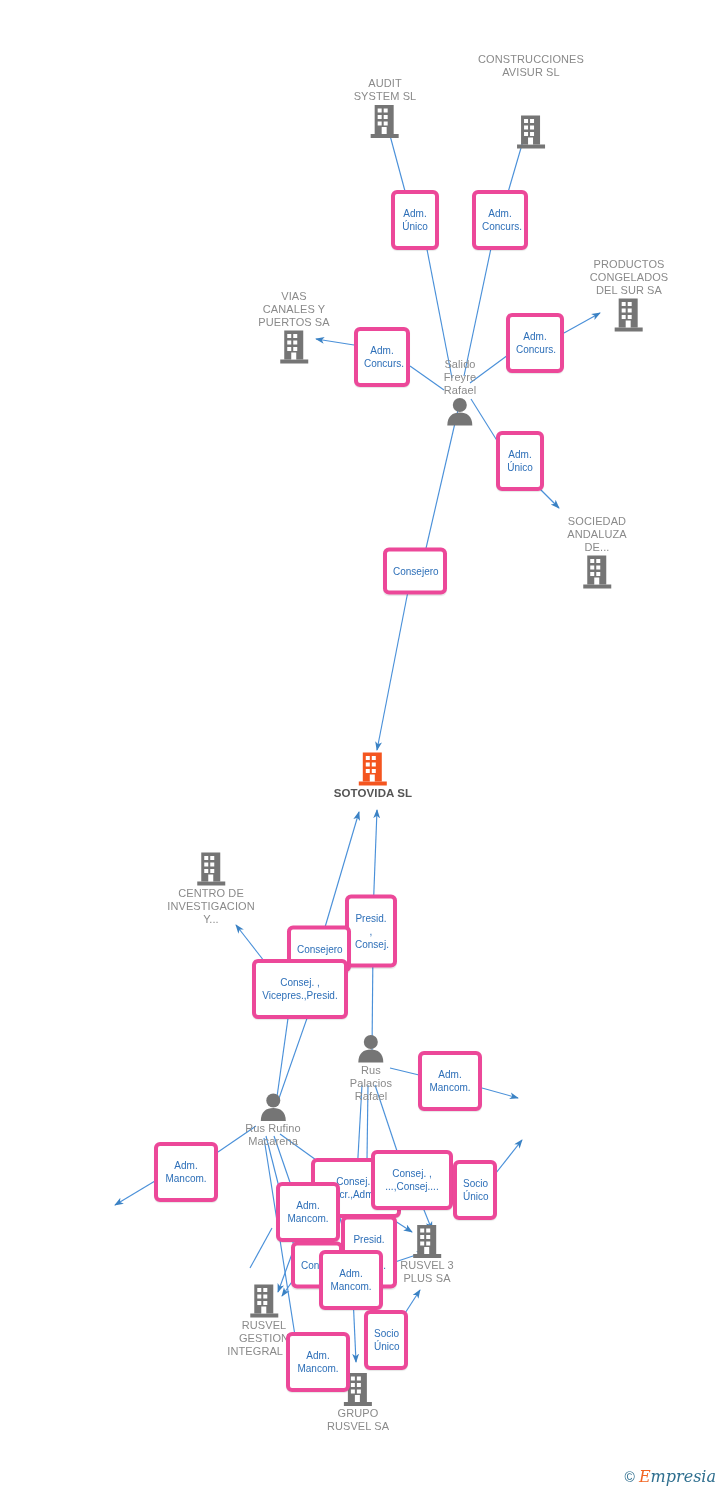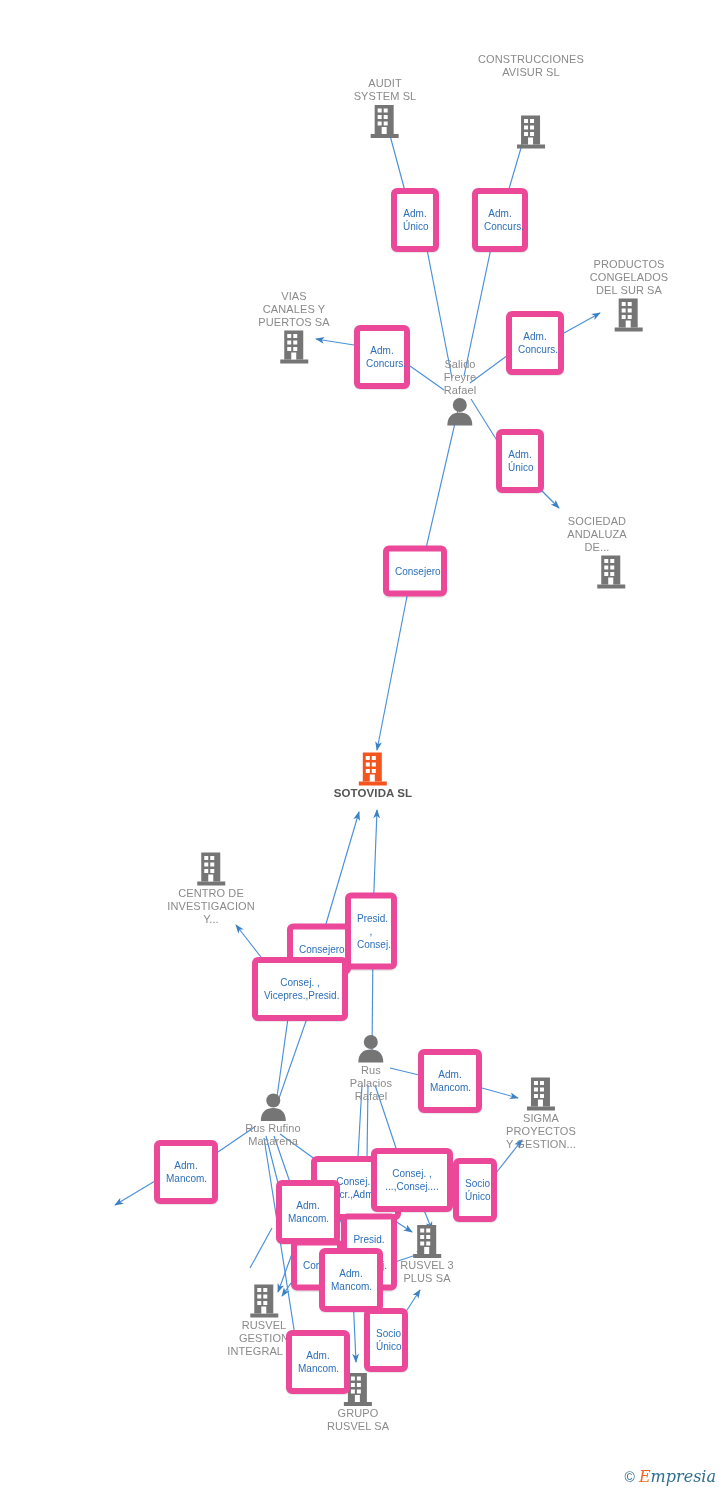--- a/index.html
+++ b/index.html
@@ -12,21 +12,21 @@
   .node{position:absolute;transform:translate(-50%,-50%);
         display:flex;flex-direction:column;align-items:center;}
   .node .caption{font-size:11px;line-height:13px;color:#8a8a8a;
         text-align:center;white-space:pre-line;letter-spacing:.1px;}
   .node.company .caption{color:#8a8a8a;}
   .node.focus .caption{color:#555555;font-weight:bold;font-size:11.5px;}
   .node .glyph{line-height:0;}
 
   .reltag{position:absolute;transform:translate(-50%,-50%);
           box-sizing:border-box;
-          border:6px solid #ec4899;border-radius:6px;background:#ffffff;
+          border:4px solid #ec4899;border-radius:6px;background:#ffffff;
           color:#2d6fb8;font-size:10px;line-height:13px;text-align:center;
           padding:13px 6px;white-space:pre-line;
           box-shadow:0 1px 1px rgba(0,0,0,.10);}
 
   .watermark{position:absolute;right:12px;bottom:14px;display:flex;
              align-items:center;gap:4px;}
   .wm-c{font-size:14px;color:#2f6f8f;}
   .wm-txt{font-family:"DejaVu Serif","Liberation Serif",serif;
           font-style:italic;font-size:16px;color:#2f6f8f;}
   .wm-txt b{color:#f26522;font-weight:normal;}
@@ -158,21 +158,21 @@
           <rect x="1" y="31" width="28" height="4" fill="#757575"></rect>
           <rect x="8" y="5.5" width="4" height="4" fill="#fff"></rect>
           <rect x="14" y="5.5" width="4" height="4" fill="#fff"></rect>
           <rect x="8" y="12" width="4" height="4" fill="#fff"></rect>
           <rect x="14" y="12" width="4" height="4" fill="#fff"></rect>
           <rect x="8" y="18.5" width="4" height="4" fill="#fff"></rect>
           <rect x="14" y="18.5" width="4" height="4" fill="#fff"></rect>
           <rect x="12" y="24" width="5" height="7" fill="#fff"></rect>
         </svg></div>
     </div>
-    <div class="node company" style="left: 597px; top: 552px; align-items: flex-end;">
+    <div class="node company" style="left: 597px; top: 552px;">
       <div class="caption">SOCIEDAD
 ANDALUZA
 DE...</div>
       <div class="glyph"><svg width="30" height="36" viewBox="0 0 30 36">
           <rect x="5" y="2" width="19" height="29" fill="#757575"></rect>
           <rect x="1" y="31" width="28" height="4" fill="#757575"></rect>
           <rect x="8" y="5.5" width="4" height="4" fill="#fff"></rect>
           <rect x="14" y="5.5" width="4" height="4" fill="#fff"></rect>
           <rect x="8" y="12" width="4" height="4" fill="#fff"></rect>
           <rect x="14" y="12" width="4" height="4" fill="#fff"></rect>
@@ -229,36 +229,20 @@
 Palacios
 Rafael</div>
     </div>
     <div class="node person" style="left: 273px; top: 1120px;">
       <div class="glyph"><svg width="28" height="30" viewBox="0 0 28 30">
           <circle cx="14" cy="8.5" r="7" fill="#757575"></circle>
           <path d="M1.5 29 C1.5 19.5 7 16 14 16 C21 16 26.5 19.5 26.5 29 Z" fill="#757575"></path>
         </svg></div>
       <div class="caption">Rus Rufino
 Macarena</div>
-    </div>
-    <div class="node company" style="left: 541px; top: 1113px;">
-      <div class="glyph"><svg width="30" height="36" viewBox="0 0 30 36">
-          <rect x="5" y="2" width="19" height="29" fill="#757575"></rect>
-          <rect x="1" y="31" width="28" height="4" fill="#757575"></rect>
-          <rect x="8" y="5.5" width="4" height="4" fill="#fff"></rect>
-          <rect x="14" y="5.5" width="4" height="4" fill="#fff"></rect>
-          <rect x="8" y="12" width="4" height="4" fill="#fff"></rect>
-          <rect x="14" y="12" width="4" height="4" fill="#fff"></rect>
-          <rect x="8" y="18.5" width="4" height="4" fill="#fff"></rect>
-          <rect x="14" y="18.5" width="4" height="4" fill="#fff"></rect>
-          <rect x="12" y="24" width="5" height="7" fill="#fff"></rect>
-        </svg></div>
-      <div class="caption">SIGMA
-PROYECTOS
-Y GESTION...</div>
     </div>
     <div class="node company" style="left: 427px; top: 1254px;">
       <div class="glyph"><svg width="30" height="36" viewBox="0 0 30 36">
           <rect x="5" y="2" width="19" height="29" fill="#757575"></rect>
           <rect x="1" y="31" width="28" height="4" fill="#757575"></rect>
           <rect x="8" y="5.5" width="4" height="4" fill="#fff"></rect>
           <rect x="14" y="5.5" width="4" height="4" fill="#fff"></rect>
           <rect x="8" y="12" width="4" height="4" fill="#fff"></rect>
           <rect x="14" y="12" width="4" height="4" fill="#fff"></rect>
           <rect x="8" y="18.5" width="4" height="4" fill="#fff"></rect>

